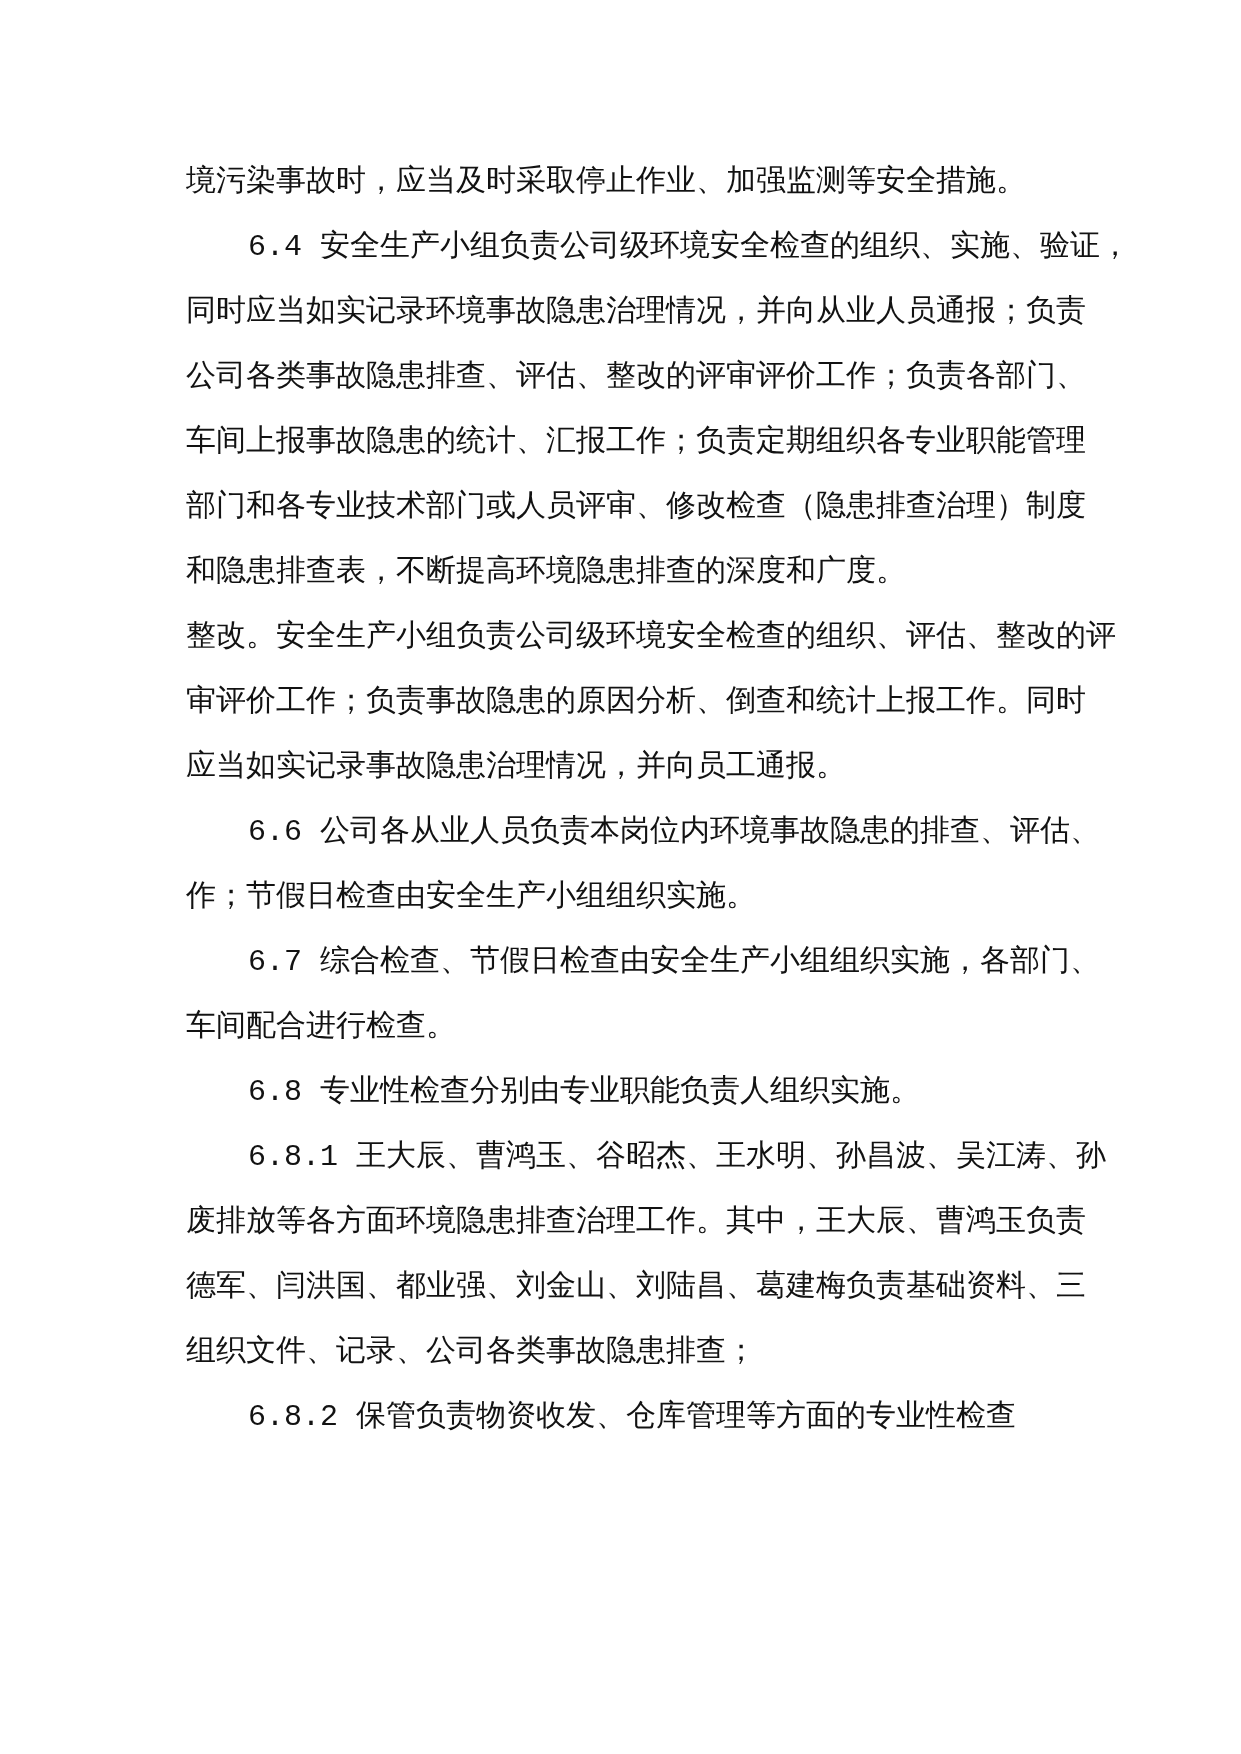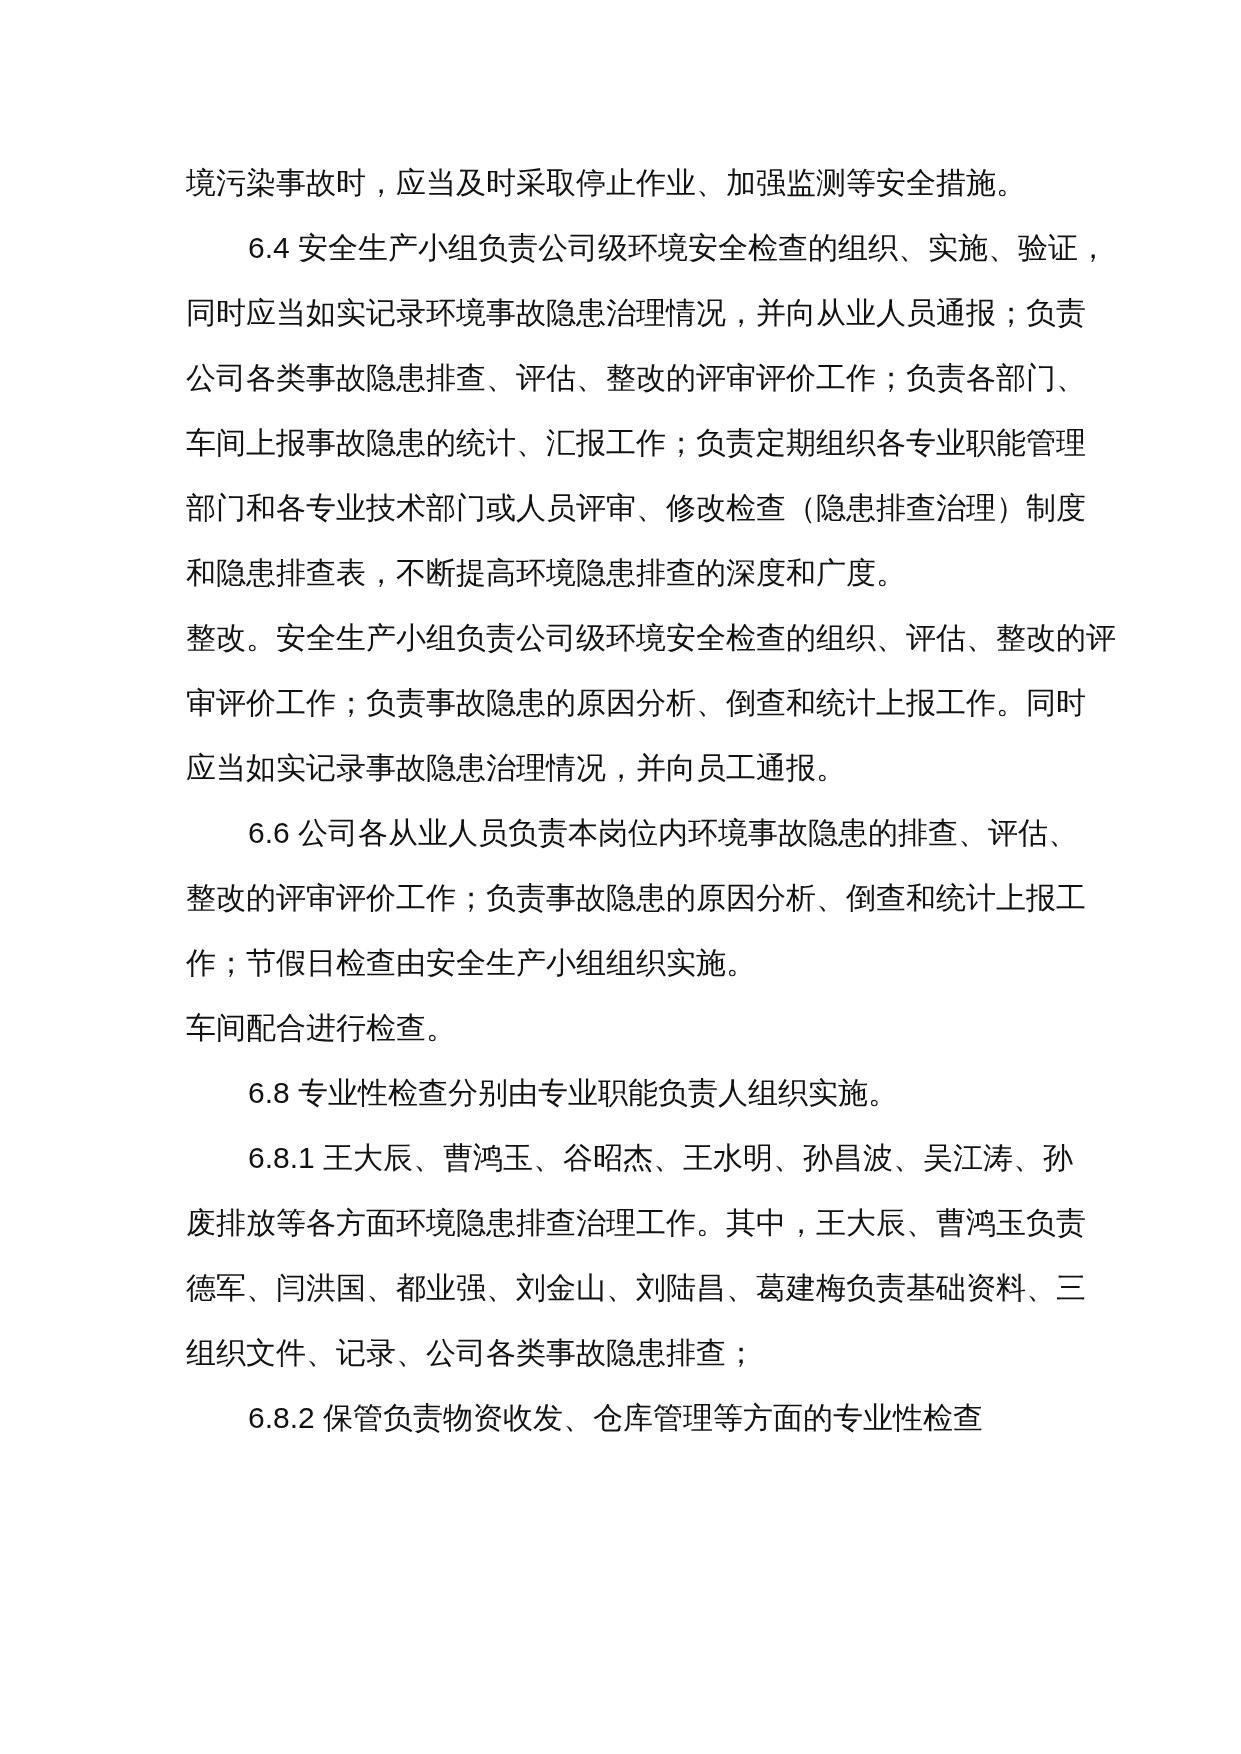--- a/index.html
+++ b/index.html
@@ -22,21 +22,21 @@
     position: absolute;
     left: 186px;
     top: 150px;
     width: 912px;
   }
   .para {
     margin: 0;
     padding: 0;
   }
   .line {
-    font-family: Liberation Sans, sans-serif;
+    font-family: Liberation Mono, monospace;
     font-size: 30px;
     line-height: 65px;
     height: 65px;
     color: #121212;
     white-space: pre;
   }
   .indent {
     padding-left: 62px;
   }
 </style>
@@ -60,25 +60,25 @@
     </div>
 
     <div class="para">
       <div class="line">整改。安全生产小组负责公司级环境安全检查的组织、评估、整改的评</div>
       <div class="line">审评价工作；负责事故隐患的原因分析、倒查和统计上报工作。同时</div>
       <div class="line">应当如实记录事故隐患治理情况，并向员工通报。</div>
     </div>
 
     <div class="para">
       <div class="line indent">6.6 公司各从业人员负责本岗位内环境事故隐患的排查、评估、</div>
-      <div class="line">整改的评审评价工作；负责事故隐患的原因分析、倒查和统计上报工</div>
       <div class="line">作；节假日检查由安全生产小组组织实施。</div>
     </div>
 
     <div class="para">
+      <div class="line indent">6.7 综合检查、节假日检查由安全生产小组组织实施，各部门、</div>
       <div class="line">车间配合进行检查。</div>
     </div>
 
     <div class="para">
       <div class="line indent">6.8 专业性检查分别由专业职能负责人组织实施。</div>
     </div>
 
     <div class="para">
       <div class="line indent">6.8.1 王大辰、曹鸿玉、谷昭杰、王水明、孙昌波、吴江涛、孙</div>
       <div class="line">废排放等各方面环境隐患排查治理工作。其中，王大辰、曹鸿玉负责</div>

